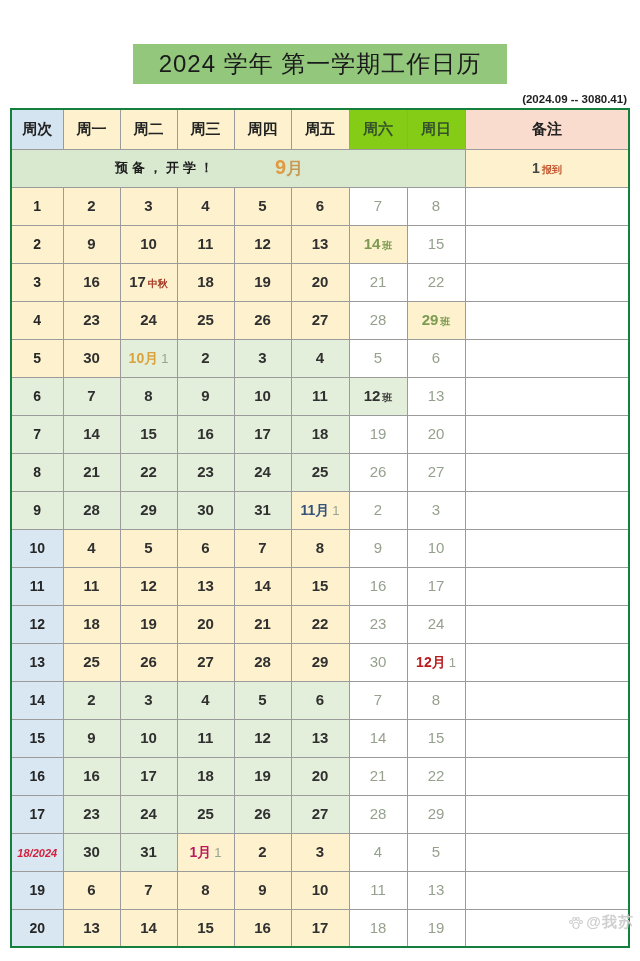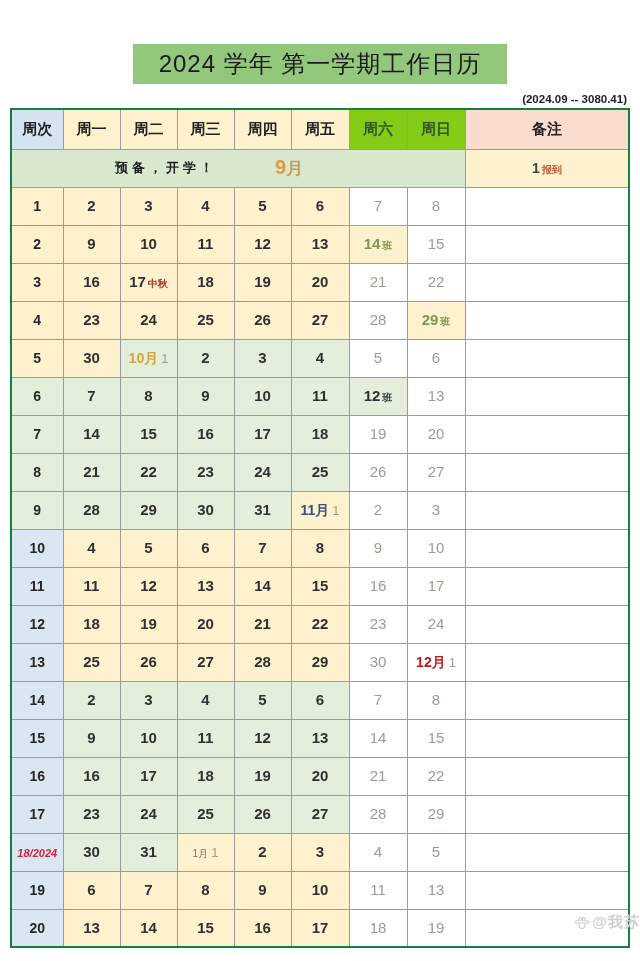--- a/index.html
+++ b/index.html
@@ -46,31 +46,31 @@
   .wn   { color:#262626; font-weight:700; font-size:14px; }
   .wkr  { color:#d1213c; font-weight:700; font-style:italic; font-size:11px; }
   .gn   { color:#7d9a52; font-weight:700; font-size:15px; }
   .s-grn{ color:#7d9a52; font-weight:700; font-size:10px; margin-left:2px; }
   .s-red{ color:#a63a26; font-weight:700; font-size:10px; margin-left:2px; }
   .s-drk{ color:#3a3a3a; font-weight:700; font-size:10px; margin-left:2px; }
   .s-org{ color:#c2552e; font-weight:700; font-size:10px; margin-left:2px; }
   .m-org{ color:#d9a23c; font-weight:700; font-size:14px; }
   .m-nvy{ color:#33527d; font-weight:700; font-size:14px; }
   .m-brn{ color:#b91c1c; font-weight:700; font-size:14px; }
-  .m-red{ color:#737373; font-weight:400; font-size:10px; }
+  .m-red{ color:#be185d; font-weight:700; font-size:14px; }
   .ng   { color:#98a390; font-weight:400; font-size:13px; margin-left:3px; }
   
   .month-cell-inner { display:flex; align-items:center; height:100%; }
   .note { margin-left:103px; font-size:13px; font-weight:700; color:#1c1c1c; letter-spacing:4px; }
   .month-label { margin-left:58px; }
   .mon-num { color:#e09a40; font-size:20px; font-weight:700; }
   .mon-unit{ color:#c89a55; font-size:17px; font-weight:700; }
   
   .watermark {
-    position:absolute; right:0; top:913px; display:flex; align-items:center; gap:2px;
+    position:absolute; right:6px; top:913px; display:flex; align-items:center; gap:2px;
     color:#cfcfcf; font-size:15px; font-weight:700; letter-spacing:1px;
   }
 </style>
 </head>
 <body>
 
 <div class="title-wrap">
   <span class="title">2024 学年  第一学期工作日历</span>
 </div>
 

